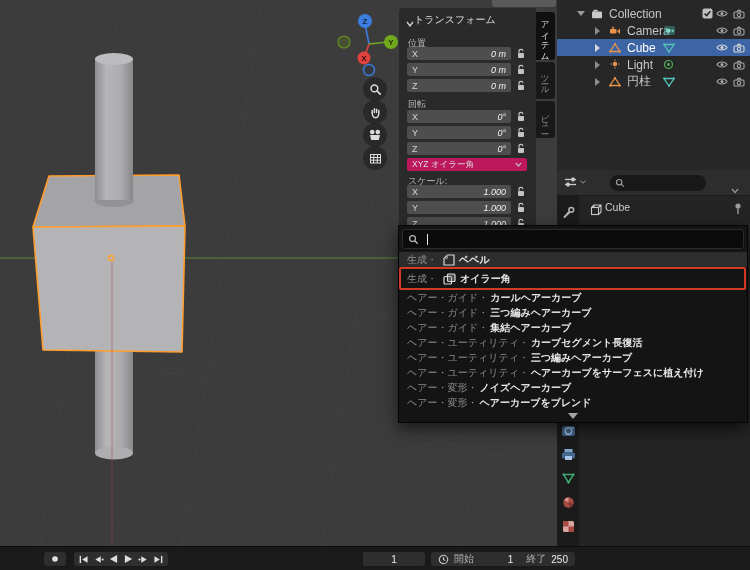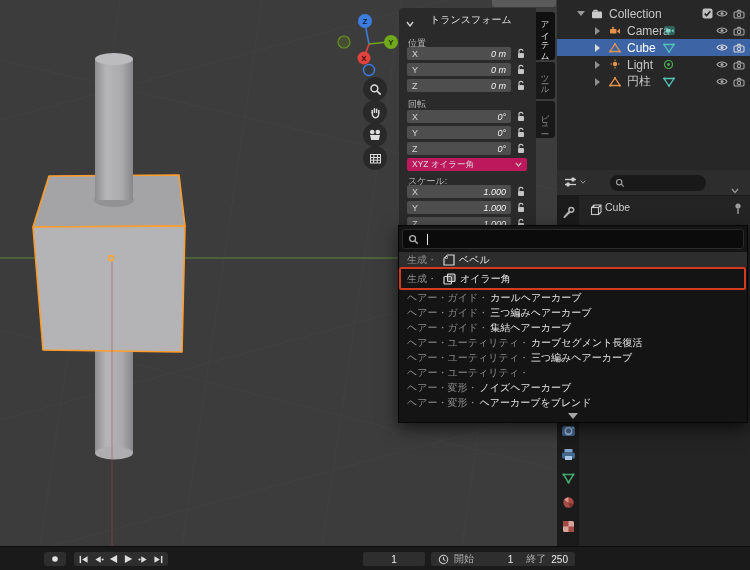--- a/index.html
+++ b/index.html
@@ -10,21 +10,21 @@
   
   #viewport{left:0;top:0;width:557px;height:546px;background:#3c3c3c;}
   #vp-partial-btn{left:492px;top:0;width:64px;height:7px;background:#5a5a5a;border-radius:0 0 3px 3px;}
 
   
   .vp-tool{width:24px;height:24px;border-radius:50%;background:rgba(35,35,35,.75);
            display:flex;align-items:center;justify-content:center;}
 
   
   #npanel{left:399px;top:8px;width:137px;height:226px;background:rgba(41,41,41,.97);border-radius:4px 0 0 4px;}
-  .np-header{position:absolute;top:5px;left:7px;display:flex;align-items:flex-end;gap:16px;
+  .np-header{position:absolute;top:5px;left:7px;display:flex;align-items:flex-end;gap:0;
              font-size:10px;color:#dedede;}
   .np-label{position:absolute;left:9px;font-size:9px;color:#bdbdbd;}
   .fld{position:absolute;left:8px;width:104px;height:13px;background:#4e4e4e;border-radius:2px;
        display:flex;align-items:center;padding:0 5px;box-sizing:border-box;font-size:9px;}
   .fld .ax{width:13px;color:#d3d3d3;}
   .fld .val{flex:1;text-align:right;color:#f1f1f1;font-style:italic;}
   .lock{position:absolute;left:117px;width:12px;height:13px;display:flex;align-items:center;}
   .mode{position:absolute;left:8px;width:120px;height:13px;background:#be185d;border-radius:2px;
         display:flex;align-items:center;padding:0 5px;box-sizing:border-box;font-size:8.5px;color:#dcdcdc;}
   .mode .grow{flex:1;}
@@ -54,21 +54,21 @@
   .breadcrumb{position:absolute;left:48px;top:5px;font-size:10.5px;color:#cfcfcf;}
 
   
   #modmenu{left:398px;top:225px;width:350px;background:#141414;border:1px solid #060606;
            box-shadow:0 6px 16px rgba(0,0,0,.6);box-sizing:border-box;z-index:5;}
   .mm-search{margin:3px;height:18px;background:#0b0b0b;border:1px solid #2b2b2b;border-radius:3px;
              display:flex;align-items:center;padding-left:5px;gap:4px;}
   .caret{width:1px;height:11px;background:#e8e8e8;}
   .mi{height:15px;display:flex;align-items:center;padding-left:8px;font-size:10px;}
   .mi .pfx{color:#8d8d8d;margin-right:2px;white-space:nowrap;}
-  .mi .mlabel{color:#e6e6e6;font-weight:normal;white-space:nowrap;}
+  .mi .mlabel{color:#e6e6e6;font-weight:bold;white-space:nowrap;}
   .mi.hover{background:#2d2d2d;}
   .mi-ann-wrap{position:relative;margin:4px 0;}
   .ann-box{position:absolute;left:0;right:1px;top:-4px;bottom:-4px;border:2px solid #d23b22;
            border-radius:2px;pointer-events:none;}
   .mm-arrow{height:12px;display:flex;align-items:center;justify-content:center;}
   .tri-menu{width:0;height:0;border-left:5px solid transparent;border-right:5px solid transparent;border-top:6px solid #a5a5a5;}
 
   
   #timeline{left:0;top:546px;width:750px;height:24px;background:#1a1a1a;border-top:1px solid #0c0c0c;box-sizing:border-box;}
   .tl-btn{position:absolute;top:5px;height:14px;background:#2e2e2e;border-radius:3px;
@@ -637,20 +637,21 @@
     <div class="mi">
       <span class="pfx">ヘアー・ユーティリティ・</span>
       <span class="mlabel">カーブセグメント長復活</span>
     </div>
     <div class="mi">
       <span class="pfx">ヘアー・ユーティリティ・</span>
       <span class="mlabel">三つ編みヘアーカーブ</span>
     </div>
     <div class="mi">
       <span class="pfx">ヘアー・ユーティリティ・</span>
+      <span class="mlabel">ヘアーカーブをサーフェスに植え付け</span>
     </div>
     <div class="mi">
       <span class="pfx">ヘアー・変形・</span>
       <span class="mlabel">ノイズヘアーカーブ</span>
     </div>
     <div class="mi">
       <span class="pfx">ヘアー・変形・</span>
       <span class="mlabel">ヘアーカーブをブレンド</span>
     </div>
 

